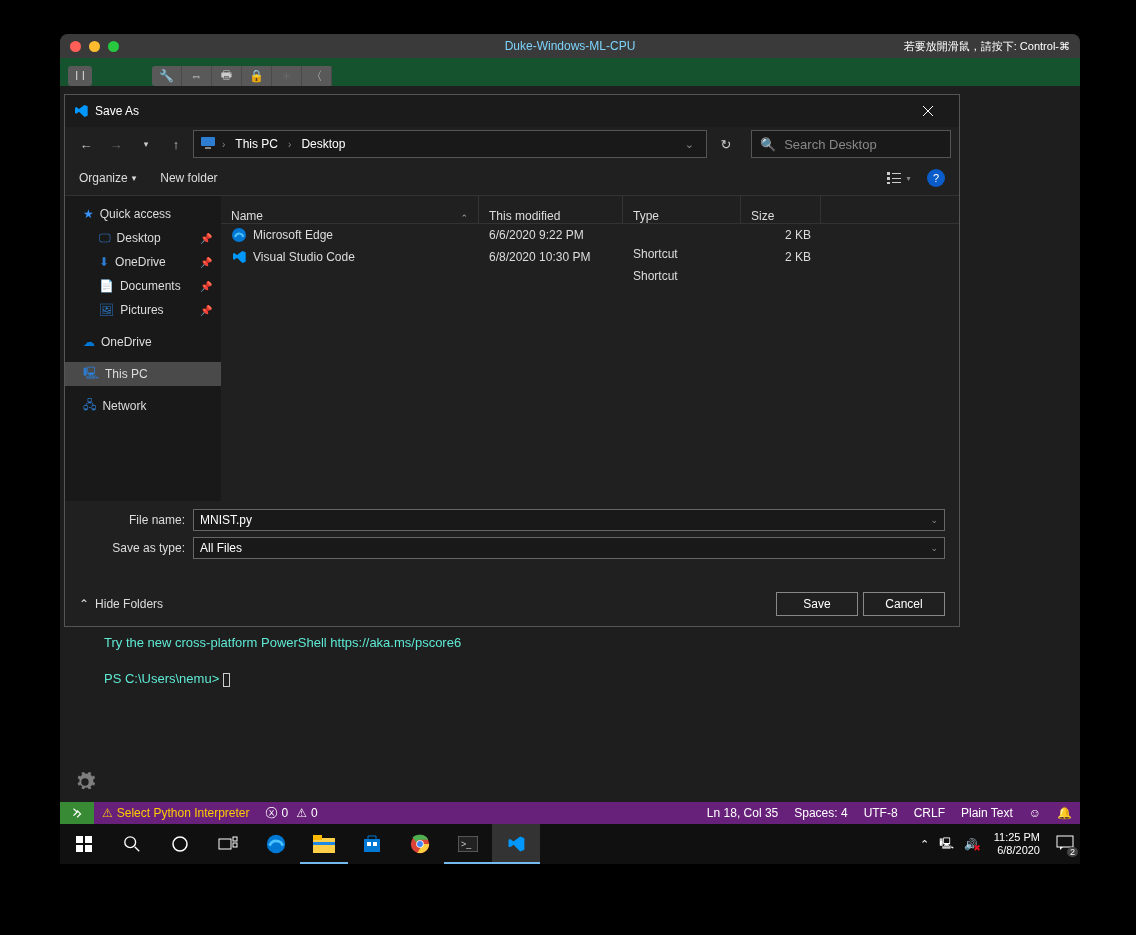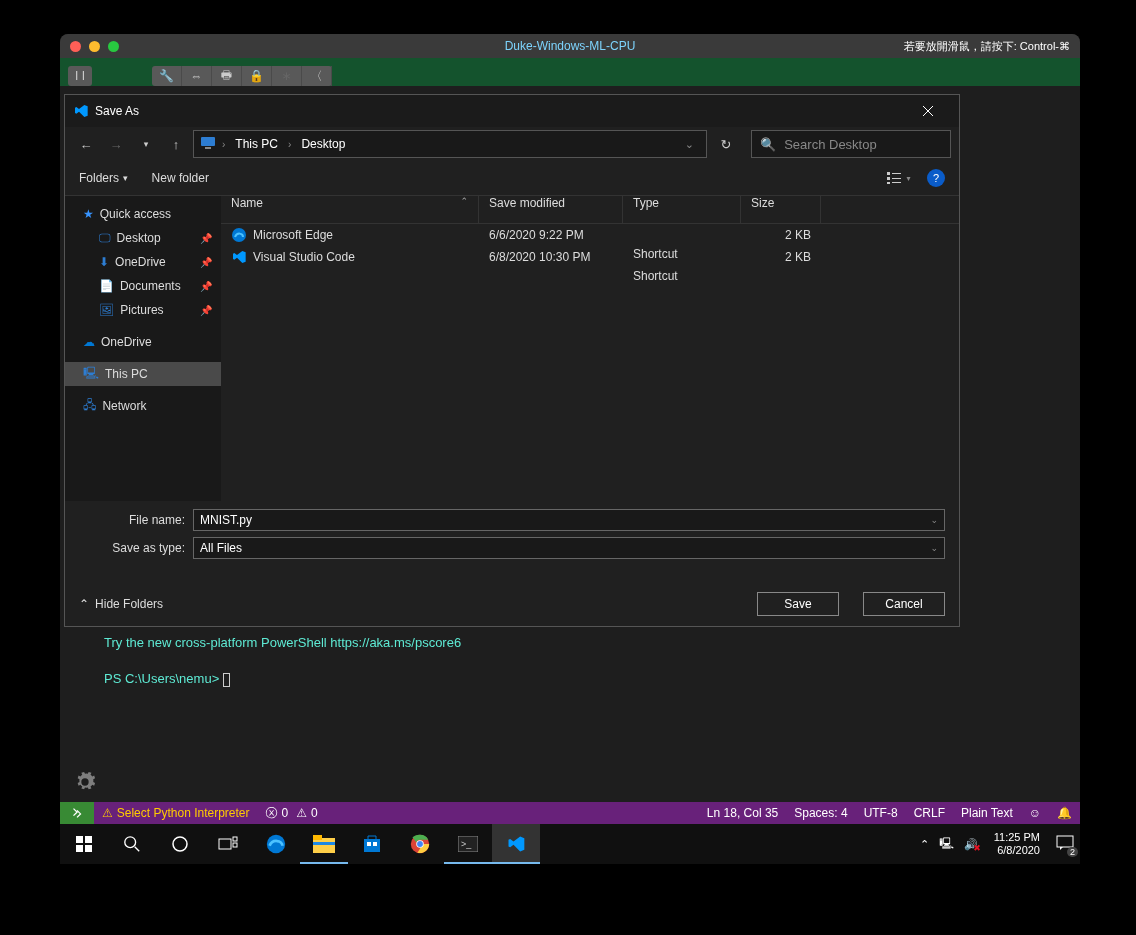--- a/index.html
+++ b/index.html
@@ -38,34 +38,34 @@
   .help-btn{width:18px;height:18px;border-radius:50%;background:#0a5cc9;color:#fff;display:flex;align-items:center;justify-content:center;font-size:11px;}
   .sd-body{display:flex;height:306px;border-top:1px solid #333;}
   .tree{width:156px;background:#191919;padding:6px 0;overflow:hidden;}
   .tree-item{height:24px;display:flex;align-items:center;padding-left:18px;gap:6px;font-size:12px;color:#ddd;cursor:pointer;}
   .tree-item.sub{padding-left:34px;}
   .tree-item.sel{background:#4a4a4a;}
   .tree-item .pin{margin-left:auto;margin-right:8px;color:#555;font-size:10px;}
   .tree-spacer{height:8px;}
   .filelist{flex:1;background:#202020;}
   .fl-header{height:28px;display:flex;align-items:center;border-bottom:1px solid #333;font-size:12px;color:#ddd;}
-  .fl-col{padding:0 10px;border-right:1px solid #333;height:100%;display:flex;align-items:flex-start;gap:6px;}
+  .fl-col{padding:0 10px;border-right:1px solid #333;height:100%;display:flex;align-items:flex-end;gap:6px;}
   .fl-col.name{width:258px;} .fl-col.date{width:144px;} .fl-col.type{width:118px;} .fl-col.size{width:80px;justify-content:flex-start;}
   .fl-row{height:22px;display:flex;align-items:center;font-size:12px;color:#ddd;}
   .fl-cell{padding:0 10px;display:flex;align-items:center;gap:6px;}
   .fl-cell.name{width:258px;} .fl-cell.date{width:144px;} .fl-cell.type{width:118px;margin-top:37px;} .fl-cell.size{width:80px;justify-content:flex-end;}
   .file-icon{width:16px;height:16px;flex-shrink:0;}
   .sd-inputs{padding:8px 14px 0 14px;}
   .input-row{display:flex;align-items:center;margin-bottom:6px;}
   .input-label{width:114px;text-align:right;padding-right:8px;font-size:12px;}
   .input-field{flex:1;height:22px;background:#191919;border:1px solid #666;color:#fff;padding:0 6px;font-size:12px;display:flex;align-items:center;justify-content:space-between;}
   .input-field input{background:transparent;border:none;color:#fff;width:100%;outline:none;font-size:12px;}
   .sd-footer{position:absolute;bottom:0;left:0;right:0;height:44px;display:flex;align-items:center;padding:0 14px;}
   .hide-folders{display:flex;align-items:center;gap:6px;font-size:12px;cursor:pointer;}
-  .dlg-btns{margin-left:auto;display:flex;gap:24px;text-align:right;}
+  .dlg-btns{margin-left:auto;display:flex;gap:5px;text-align:right;}
   .dlg-btn{width:82px;height:24px;border:1px solid #888;background:#202020;color:#fff;display:flex;align-items:center;justify-content:center;font-size:12px;cursor:pointer;}
   
   .terminal{position:absolute;left:44px;top:598px;right:6px;color:#5eead4;font-family:Consolas,monospace;font-size:13px;line-height:1.7;}
   .gear{position:absolute;left:14px;bottom:68px;color:#777;}
   
   .statusbar{position:absolute;left:0;right:0;bottom:40px;height:22px;background:#68217a;display:flex;align-items:center;color:#fff;font-size:12px;padding:0 0 0 0;}
   .sb-remote{width:34px;height:22px;background:#388a34;display:flex;align-items:center;justify-content:center;}
   .sb-item{padding:0 8px;display:flex;align-items:center;gap:4px;cursor:pointer;}
   .sb-warn{color:#ffcc00;}
   .sb-right{margin-left:auto;display:flex;}
@@ -141,21 +141,21 @@
         </div>
       </div>
       <div class="refresh-btn">↻</div>
       <div class="search-box">
         <span>🔍</span>
         <span>Search Desktop</span>
       </div>
     </div>
     <div class="sd-toolbar">
       <div class="sd-tool">
-        <span>Folders</span>
+        <span>Organize</span>
           <span style="font-size:9px;">▾</span>
       </div>
       <div class="sd-tool">New folder</div>
       <div class="sd-tool-right">
         <div class="view-btn">
           <svg width="16" height="14" viewBox="0 0 16 14">
               <rect x="0" y="1" width="3" height="3" fill="#ccc"></rect>
               <rect x="0" y="6" width="3" height="3" fill="#ccc"></rect>
               <rect x="0" y="11" width="3" height="2" fill="#ccc"></rect>
               <rect x="5" y="2" width="9" height="1" fill="#ccc"></rect>
@@ -208,21 +208,21 @@
             <span style="color:#2d7dd2;">🖧</span>
             <span>Network</span>
           </div>
       </div>
       <div class="filelist">
         <div class="fl-header">
           <div class="fl-col name">
               <span>Name</span>
               <span class="chev-sort" style="margin-left:auto;">⌃</span>
             </div>
-          <div class="fl-col date">Save modified</div>
+          <div class="fl-col date">This modified</div>
           <div class="fl-col type">Type</div>
           <div class="fl-col size">Size</div>
         </div>
         <div class="fl-row">
           <div class="fl-cell name">
             <span class="file-icon"><svg width="16" height="16" viewBox="0 0 16 16">
                   <circle cx="8" cy="8" r="7" fill="#0078d4"></circle>
                   <path d="M4 10c2-5 8-4 8 0" stroke="#4cc2ff" stroke-width="2" fill="none"></path>
                 </svg></span>
             <span>Microsoft Edge</span>

